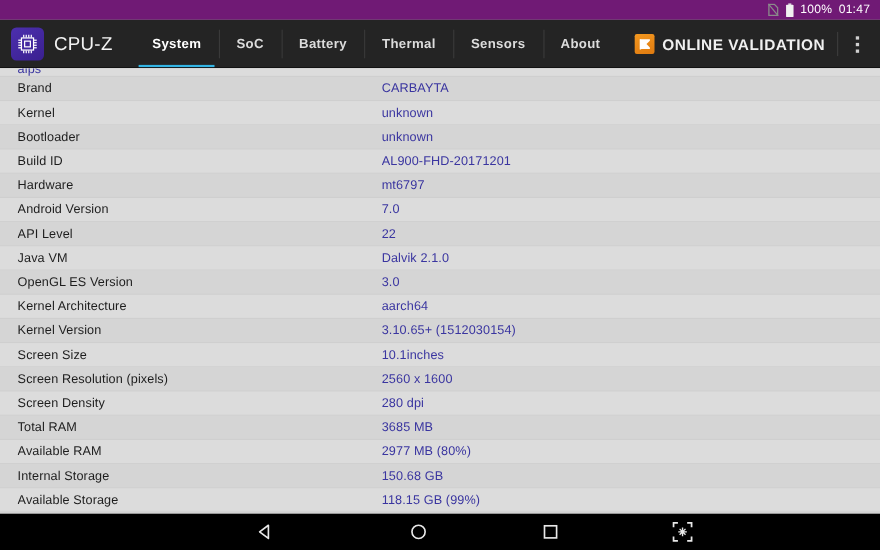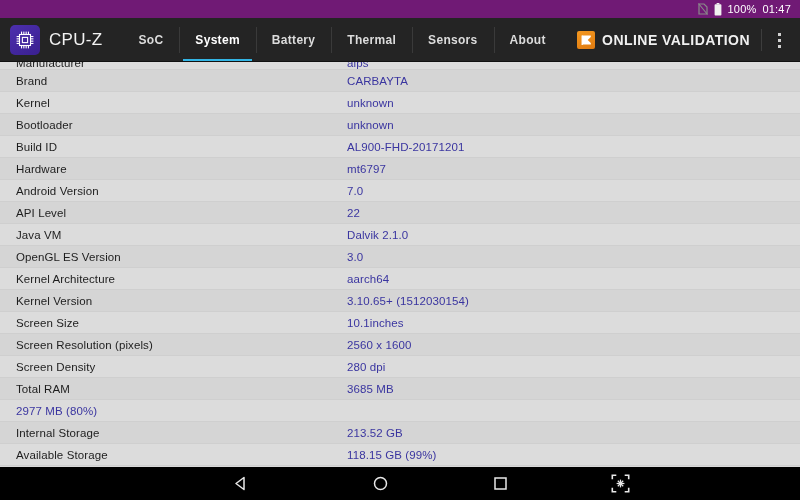--- a/index.html
+++ b/index.html
@@ -156,25 +156,25 @@
             <rect x="16.9" y="9.3" width="2.5" height="1.1"></rect>
             <rect x="16.9" y="11.6" width="2.5" height="1.1"></rect>
             <rect x="16.9" y="13.9" width="2.5" height="1.1"></rect>
           </g>
         </svg>
       </span>
       <span class="brand-name">CPU-Z</span>
     </div>
 
     <div class="tabs">
-      <div class="tab">
-        <span>SoC</span>
-      </div>
       <div class="tab active">
         <span>System</span>
+      </div>
+      <div class="tab">
+        <span>SoC</span>
       </div>
       <div class="tab">
         <span>Battery</span>
       </div>
       <div class="tab">
         <span>Thermal</span>
       </div>
       <div class="tab">
         <span>Sensors</span>
       </div>
@@ -197,21 +197,20 @@
         <span class="dot"></span>
         <span class="dot"></span>
         <span class="dot"></span>
       </div>
     </div>
   </div>
 
   <div class="content">
 
     <div class="row partial">
-      <span class="row-label">Manufacturer</span>
       <span class="row-value">alps</span>
     </div>
     <div class="row">
       <span class="row-label">Brand</span>
       <span class="row-value">CARBAYTA</span>
     </div>
     <div class="row">
       <span class="row-label">Kernel</span>
       <span class="row-value">unknown</span>
     </div>
@@ -261,25 +260,26 @@
     </div>
     <div class="row">
       <span class="row-label">Screen Density</span>
       <span class="row-value">280 dpi</span>
     </div>
     <div class="row">
       <span class="row-label">Total RAM</span>
       <span class="row-value">3685 MB</span>
     </div>
     <div class="row">
+      <span class="row-label">Available RAM</span>
       <span class="row-value">2977 MB  (80%)</span>
     </div>
     <div class="row">
       <span class="row-label">Internal Storage</span>
-      <span class="row-value">213.52 GB</span>
+      <span class="row-value">150.68 GB</span>
     </div>
     <div class="row">
       <span class="row-label">Available Storage</span>
       <span class="row-value">118.15 GB (99%)</span>
     </div>
   </div>
 
   <div class="navbar">
     <div class="nav-btn nav-back">
       <svg width="17" height="17" viewBox="0 0 17 17">

